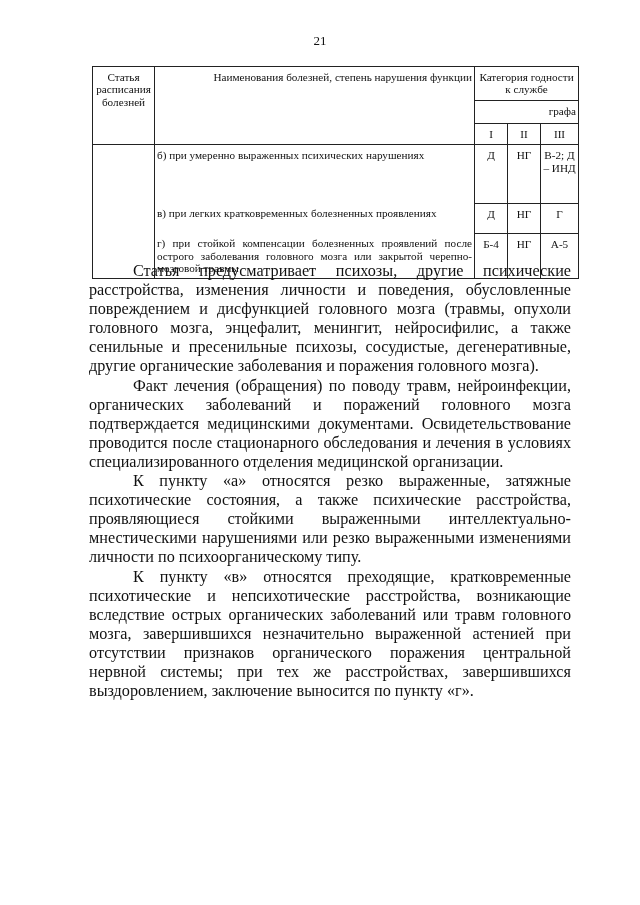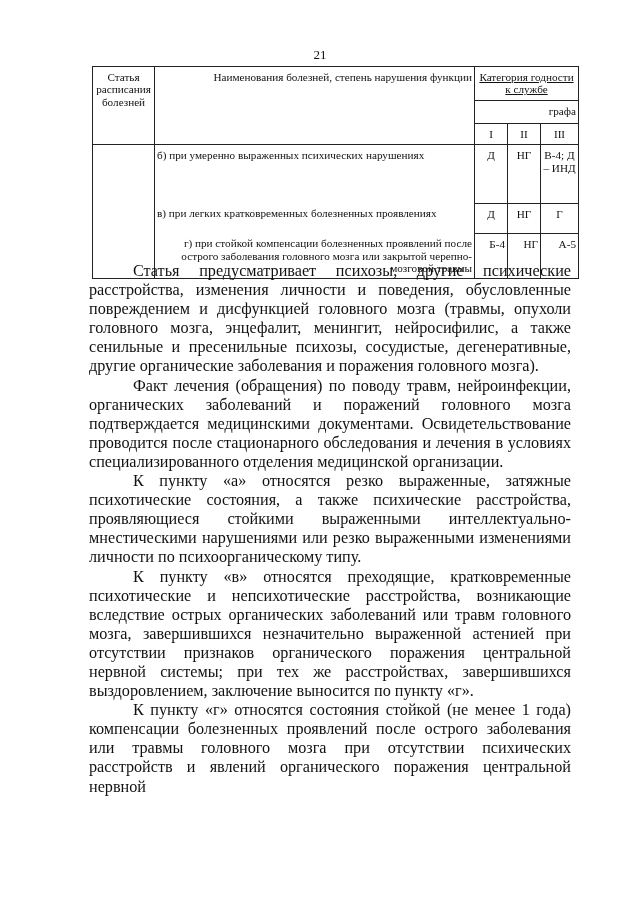--- a/index.html
+++ b/index.html
@@ -1,34 +1,34 @@
 <!DOCTYPE html>
 <html><head>
 <meta charset="utf-8">
 <style>
   html, body { margin: 0; padding: 0; background: #ffffff; }
   body { width: 640px; height: 905px; position: relative; overflow: hidden;
          font-family: "Liberation Serif", "DejaVu Serif", serif; color: #111; }
-  .page-number { position: absolute; top: 47px; left: 0; width: 640px; text-align: center;
+  .page-number { position: absolute; top: 33px; left: 0; width: 640px; text-align: center;
                  font-size: 13px; }
   table.schedule { position: absolute; left: 92px; top: 66px; width: 487px;
                    border-collapse: collapse; font-size: 11.2px; line-height: 12.4px; }
   table.schedule td, table.schedule th { border: 1px solid #222; padding: 4px 2px; vertical-align: top;
                    font-weight: normal; }
   th.h-article { width: 57px; text-align: center; padding-top: 1px; }
   th.h-name { text-align: right; padding-top: 1px; }
-  th.h-cat { text-align: center; padding-top: 1px; text-decoration: underline; }
+  th.h-cat { text-align: center; padding-top: 1px; }
   th.h-grafa { text-align: right; height: 14px; }
   th.h-col { text-align: center; width: 28px; height: 12px; }
   td.c-article { border-bottom: 1px solid #222; }
   td.c-name { border-top: 1px solid #222; text-align: justify; padding: 2px 3px 0 3px; }
   td.c-val { text-align: center; padding-top: 2px; border-top: none; border-bottom: none; }
   tr.body-row td.c-name { border-top: none; border-bottom: none; }
   tr.body-row.first td.c-name, tr.body-row.first td.c-val { border-top: 1px solid #15803d; }
-  tr.body-row.last td.c-name, tr.body-row.last td.c-val { border-bottom: 1px solid #222; text-align: right; }
+  tr.body-row.last td.c-name, tr.body-row.last td.c-val { border-bottom: 1px solid #222; }
   .text { position: absolute; left: 89px; width: 482px; top: 262px;
           font-size: 16.2px; line-height: 19.1px; }
   .text p { margin: 0; text-align: justify; text-indent: 44px; }
 </style>
 </head>
 <body>
 
 <div class="page-number">21</div>
 
 <table class="schedule">
@@ -46,21 +46,21 @@
       <th class="h-col">II</th>
       <th class="h-col" style="width:33px">III</th>
     </tr>
   </thead>
   <tbody>
     <tr class="body-row first">
       <td class="c-article" rowspan="3"></td>
       <td class="c-name" style="height:50px">б) при умеренно выраженных психических нарушениях</td>
       <td class="c-val">Д</td>
       <td class="c-val">НГ</td>
-      <td class="c-val">В-4; Д – ИНД</td>
+      <td class="c-val">В-2; Д – ИНД</td>
     </tr>
     <tr class="body-row">
       <td class="c-name" style="height:22px">в) при легких кратковременных болезненных проявлениях</td>
       <td class="c-val">Д</td>
       <td class="c-val">НГ</td>
       <td class="c-val">Г</td>
     </tr>
     <tr class="body-row last">
       <td class="c-name">г) при стойкой компенсации болезненных проявлений после острого заболевания головного мозга или закрытой черепно-мозговой травмы</td>
       <td class="c-val">Б-4</td>
@@ -68,14 +68,13 @@
       <td class="c-val">А-5</td>
     </tr>
   </tbody>
 </table>
 
 <div class="text">
   <p>Статья предусматривает психозы, другие психические расстройства, изменения личности и поведения, обусловленные повреждением и дисфункцией головного мозга (травмы, опухоли головного мозга, энцефалит, менингит, нейросифилис, а также сенильные и пресенильные психозы, сосудистые, дегенеративные, другие органические заболевания и поражения головного мозга).</p>
   <p>Факт лечения (обращения) по поводу травм, нейроинфекции, органических заболеваний и поражений головного мозга подтверждается медицинскими документами. Освидетельствование проводится после стационарного обследования и лечения в условиях специализированного отделения медицинской организации.</p>
   <p>К пункту «а» относятся резко выраженные, затяжные психотические состояния, а также психические расстройства, проявляющиеся стойкими выраженными интеллектуально-мнестическими нарушениями или резко выраженными изменениями личности по психоорганическому типу.</p>
   <p>К пункту «в» относятся преходящие, кратковременные психотические и непсихотические расстройства, возникающие вследствие острых органических заболеваний или травм головного мозга, завершившихся незначительно выраженной астенией при отсутствии признаков органического поражения центральной нервной системы; при тех же расстройствах, завершившихся выздоровлением, заключение выносится по пункту «г».</p>
-  <p>К пункту «г» относятся состояния стойкой (не менее 1 года) компенсации болезненных проявлений после острого заболевания или травмы головного мозга при отсутствии психических расстройств и явлений органического поражения центральной нервной</p>
 </div>
 
 </body></html>

